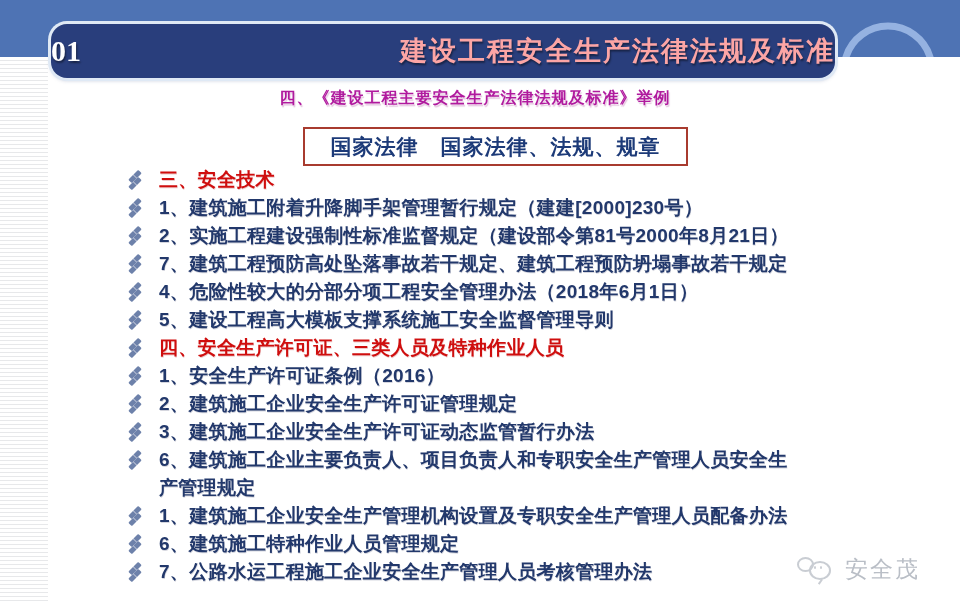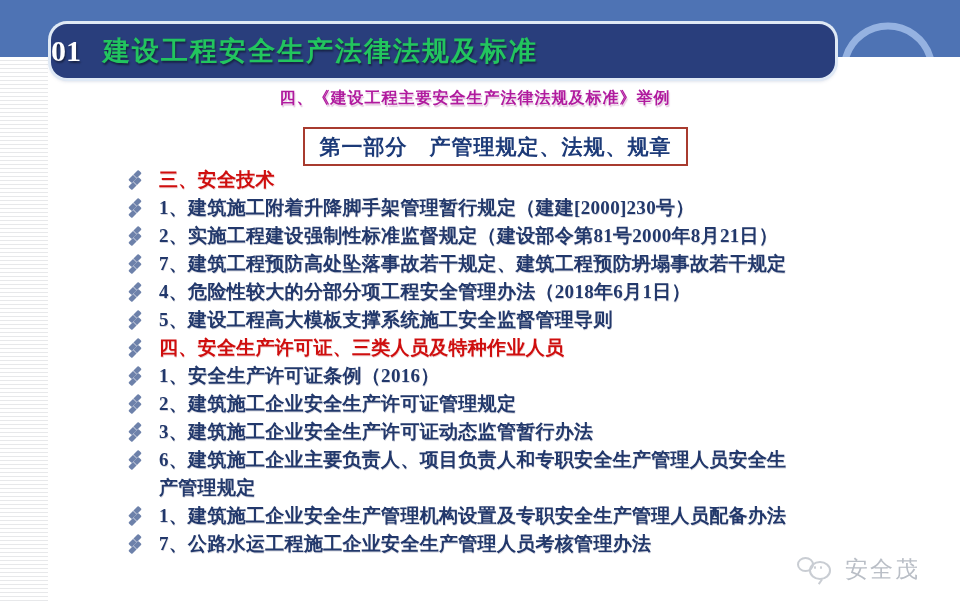--- a/index.html
+++ b/index.html
@@ -17,28 +17,28 @@
   
   .left-stripes{
     position:absolute;left:0;top:57px;width:48px;height:544px;
     background:repeating-linear-gradient(to bottom,#ffffff 0px,#ffffff 3px,#e7e8ea 3px,#e7e8ea 4px);
   }
   
   .banner{
     position:absolute;left:51px;top:24px;width:784px;height:54px;
     background:#293e7c;border-radius:16px;
     box-shadow:0 0 0 3px #dfe9f5,0 2px 4px rgba(40,60,120,.35);
-    display:flex;align-items:center;justify-content:flex-start;gap:22px;
+    display:flex;align-items:center;justify-content:space-between;gap:22px;
   }
   .banner .num{
     color:#fff;font-family:"Liberation Serif","DejaVu Serif",serif;
     font-weight:bold;font-size:30px;text-shadow:1px 2px 2px rgba(0,0,0,.45);
   }
   .banner .ttl{
-    color:#22c55e;font-weight:bold;font-size:27px;letter-spacing:2px;
+    color:#fca5a5;font-weight:bold;font-size:27px;letter-spacing:2px;
     text-shadow:1px 2px 2px rgba(0,0,0,.45);
   }
   
   .slide-title{
     position:absolute;left:60px;top:88px;width:830px;text-align:center;
     color:#b01a9e;font-weight:bold;font-size:16px;letter-spacing:1px;
     text-shadow:0 0 2px rgba(255,255,255,.9),1px 2px 1px rgba(140,10,120,.25);
   }
   
   .part-box{
@@ -57,21 +57,20 @@
     position:absolute;left:1px;width:14px;height:5px;border-radius:1px;
     background:linear-gradient(90deg,#6d81aa 0 46%,#9fabc6 46% 54%,#6d81aa 54%);
     transform:rotate(-45deg);
   }
   .bullet i:first-child{top:2px;}
   .bullet i:last-child{top:9px;}
   .row-text{
     font-size:19px;font-weight:bold;line-height:28px;letter-spacing:.3px;
     white-space:pre-wrap;color:#22386b;
     text-shadow:.5px .5px 0 rgba(20,30,70,.18);
-    font-family:Liberation Serif, serif;
   }
   .row-text[data-style="red"]{color:#cf0e0e;text-shadow:.5px .5px 0 rgba(160,0,0,.2);}
   
   .watermark{
     position:absolute;right:40px;bottom:16px;
     display:flex;align-items:center;gap:8px;color:#b9bec6;
   }
   .wm-label{font-size:23px;letter-spacing:2px;}
   .wm-icon{position:relative;width:40px;height:30px;}
   .wm-icon .b1{
@@ -103,21 +102,21 @@
 
   <div class="left-stripes"></div>
 
   <div class="banner">
     <span class="num">01</span>
     <span class="ttl">建设工程安全生产法律法规及标准</span>
   </div>
 
   <div class="slide-title">四、《建设工程主要安全生产法律法规及标准》举例</div>
 
-  <div class="part-box">第一部分　产管理规定、法规、规章</div>
+  <div class="part-box">国家法律　国家法律、法规、规章</div>
 
   <div class="law-list">
     <div class="row">
       <span class="bullet">
           <i></i>
           <i></i>
         </span>
       <span class="row-text" data-style="red">三、安全技术</span>
     </div>
     <div class="row">
@@ -190,20 +189,27 @@
         </span>
       <span class="row-text" data-style="navy">6、建筑施工企业主要负责人、项目负责人和专职安全生产管理人员安全生
 产管理规定</span>
     </div>
     <div class="row">
       <span class="bullet">
           <i></i>
           <i></i>
         </span>
       <span class="row-text" data-style="navy">1、建筑施工企业安全生产管理机构设置及专职安全生产管理人员配备办法</span>
+    </div>
+    <div class="row">
+      <span class="bullet">
+          <i></i>
+          <i></i>
+        </span>
+      <span class="row-text" data-style="navy">6、建筑施工特种作业人员管理规定</span>
     </div>
     <div class="row">
       <span class="bullet">
           <i></i>
           <i></i>
         </span>
       <span class="row-text" data-style="navy">7、公路水运工程施工企业安全生产管理人员考核管理办法</span>
     </div>
   </div>
 

